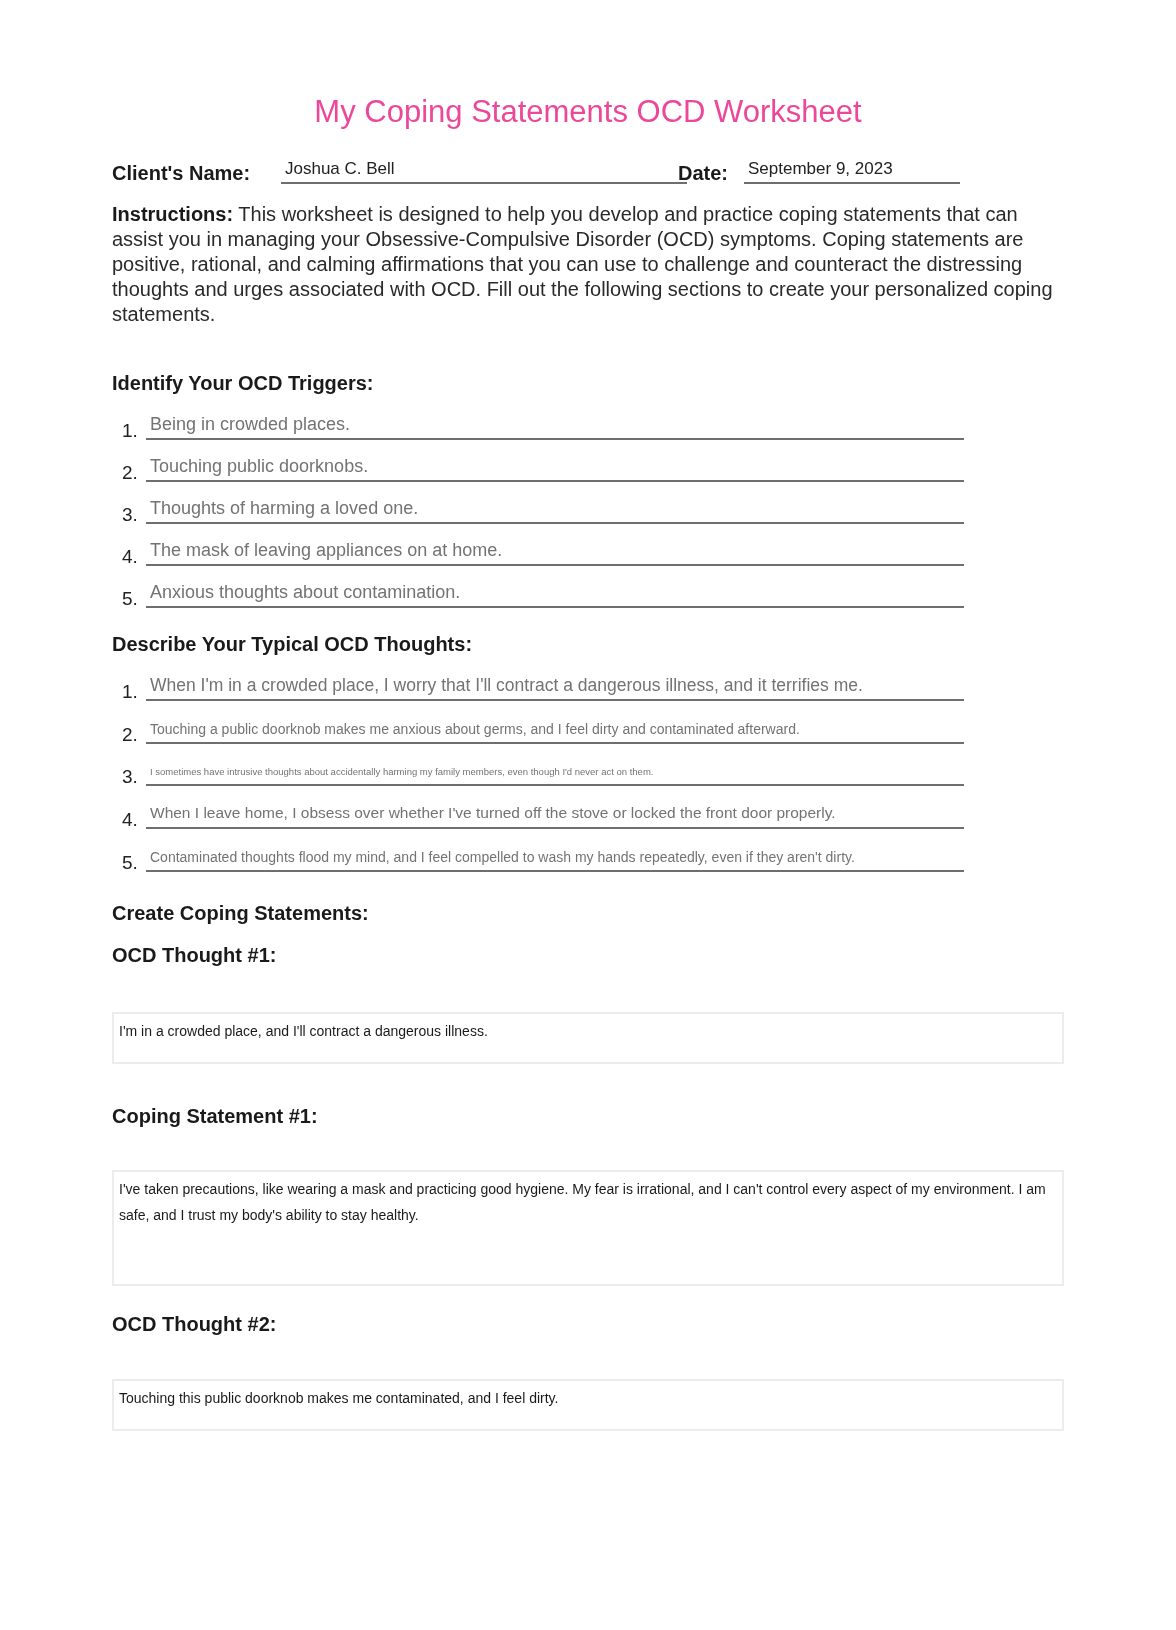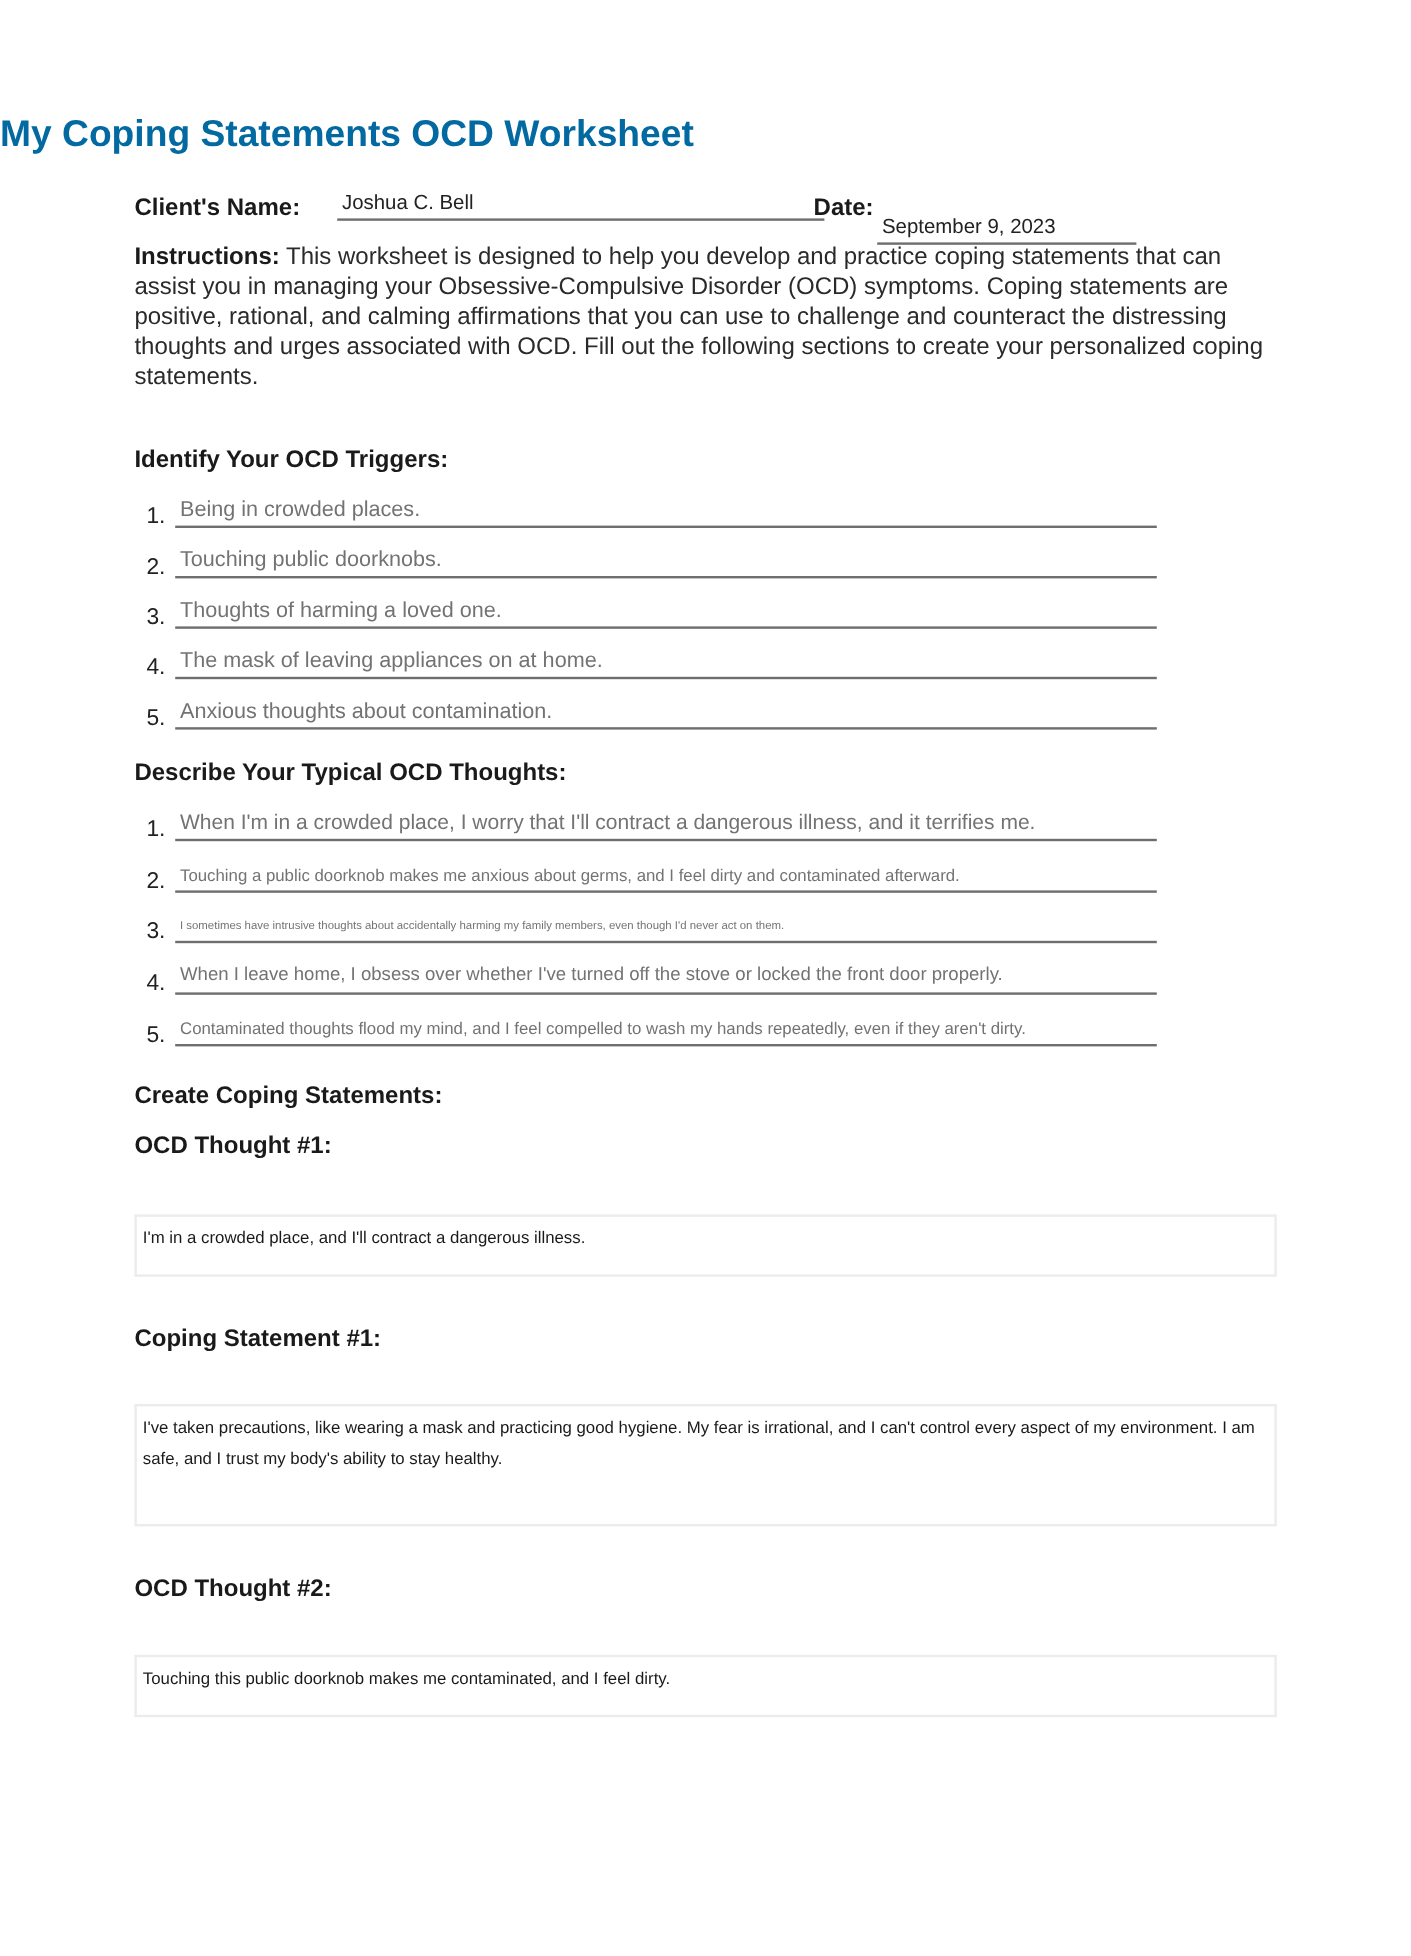--- a/index.html
+++ b/index.html
@@ -17,23 +17,24 @@
     }
     .page {
       position: absolute;
       left: 0; top: 0;
       width: 1176px; height: 1630px;
     }
     .title {
       position: absolute;
       left: 0; right: 0;
       top: 94px;
+      text-align: center;
       font-size: 31px;
-      font-weight: bold;
-      color: #0369a1;
+      font-weight: normal;
+      color: #ec4899;
       letter-spacing: 0px;
     }
     .field-row {
       position: absolute;
       top: 158px;
       left: 112px;
       width: 860px;
       height: 30px;
     }
     .field-label {
@@ -118,21 +119,21 @@
 <body>
 
 <div class="page">
 
   <div class="title">My Coping Statements OCD Worksheet</div>
 
   <div class="field-row">
     <span class="field-label" style="left:0px;">Client's Name:</span>
     <div class="field-value" style="left:157px; width:406px;margin-left:12px;">Joshua C. Bell</div>
     <span class="field-label" style="left:566px;">Date:</span>
-    <div class="field-value" style="left:619px; width:216px;margin-top:20px;">September 9, 2023</div>
+    <div class="field-value" style="left:632px; width:216px;">September 9, 2023</div>
   </div>
 
   <div class="instructions"><b>Instructions:</b> <span>This worksheet is designed to help you develop and practice coping statements that can assist you in managing your Obsessive-Compulsive Disorder (OCD) symptoms. Coping statements are positive, rational, and calming affirmations that you can use to challenge and counteract the distressing thoughts and urges associated with OCD. Fill out the following sections to create your personalized coping statements.</span></div>
 
   <div class="section-heading" style="top:372px;">Identify Your OCD Triggers:</div>
 
   <div class="list-item" style="top:412px;">
     <span class="list-num">1.</span>
     <div class="list-line t-18">Being in crowded places.</div>
   </div>
@@ -175,18 +176,18 @@
     <span class="list-num">5.</span>
     <div class="list-line t-14">Contaminated thoughts flood my mind, and I feel compelled to wash my hands repeatedly, even if they aren't dirty.</div>
   </div>
 
   <div class="section-heading" style="top:902px;">Create Coping Statements:</div>
 
   <div class="section-heading" style="top:944px;">OCD Thought #1:</div>
   <div class="text-box" style="top:1012px; height:52px;">I'm in a crowded place, and I'll contract a dangerous illness.</div>
 
   <div class="section-heading" style="top:1105px;">Coping Statement #1:</div>
-  <div class="text-box" style="top:1170px; height:102px;">I've taken precautions, like wearing a mask and practicing good hygiene. My fear is irrational, and I can't control every aspect of my environment. I am safe, and I trust my body's ability to stay healthy.</div>
+  <div class="text-box" style="top:1170px; height:116px;">I've taken precautions, like wearing a mask and practicing good hygiene. My fear is irrational, and I can't control every aspect of my environment. I am safe, and I trust my body's ability to stay healthy.</div>
 
   <div class="section-heading" style="top:1313px;">OCD Thought #2:</div>
   <div class="text-box" style="top:1379px; height:52px;">Touching this public doorknob makes me contaminated, and I feel dirty.</div>
 
 </div>
 
 </body></html>

